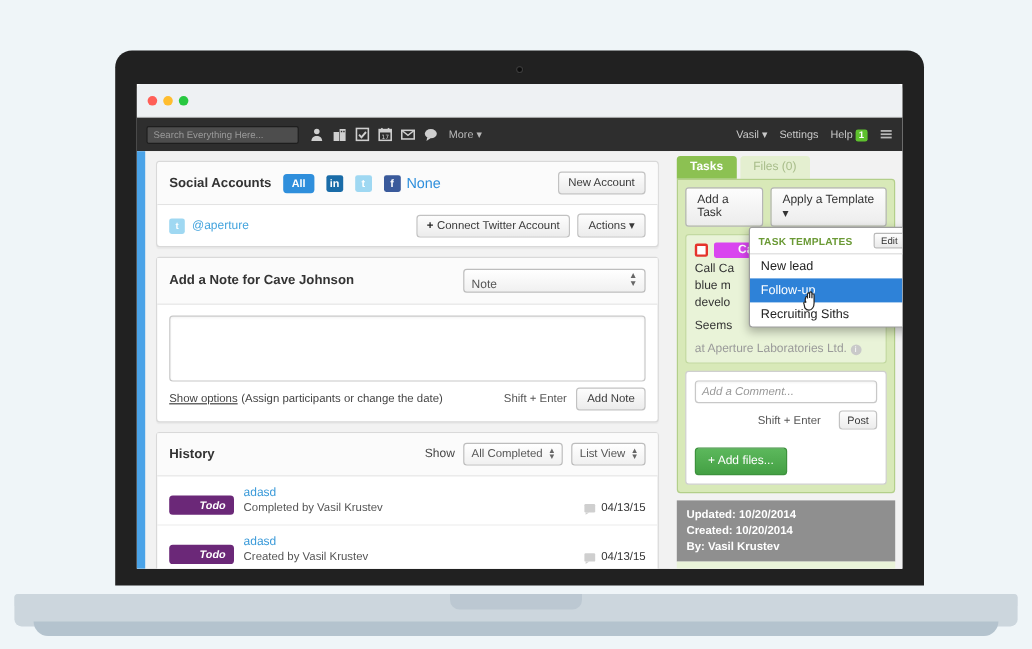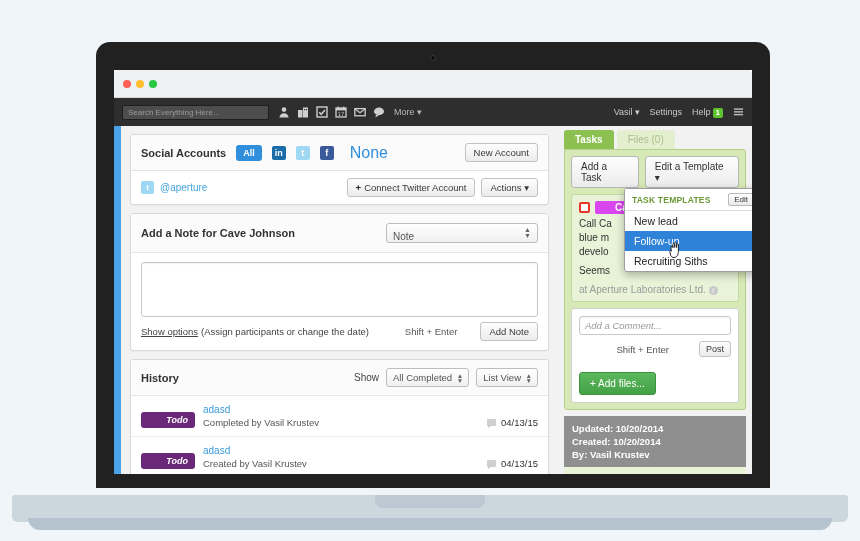--- a/index.html
+++ b/index.html
@@ -84,21 +84,21 @@
   
   .appnav {
     height: 28px;
     background: #2e2e2e;
     display: flex; align-items: center;
     padding: 0 8px;
     color: #c7c7c7;
     font-size: 9px;
   }
   .search-box {
-    width: 147px; height: 15px;
+    width: 127px; height: 15px;
     background: #4d4d4d;
     border: 1px solid #1e1e1e;
     border-radius: 2px;
     color: #9a9a9a;
     font-size: 8px;
     line-height: 13px;
     padding-left: 5px;
     overflow: hidden; white-space: nowrap;
   }
   .nav-icons { display: flex; align-items: center; gap: 7px; margin-left: 9px; }
@@ -141,30 +141,29 @@
     border-radius: 3px;
     font-size: 9px; font-weight: bold;
     padding: 3px 7px;
     margin-left: 10px;
   }
   .sic { width: 14px; height: 14px; border-radius: 2px; margin-left: 10px; display:block; }
   .sic.li { background: #1a6ca8; }
   .sic.tw { background: #9fd8f2; }
   .sic.fb { background: #3a5a9b; }
   .sic-glyph { color: #fff; font-size: 9px; font-weight: bold; text-align: center; line-height: 14px; display:block; }
-  .none-link { margin-left: 16px; font-size: 16px; color: #2f8fdc; }
+  .none-link { margin-left: 5px; font-size: 12px; color: #2f8fdc; }
 
   .btn {
     background: linear-gradient(#fdfdfd,#ececec);
     border: 1px solid #c2c2c2;
     border-radius: 3px;
     font-size: 9.5px; color: #3a3a3a;
     padding: 3px 8px;
     white-space: nowrap;
-    margin-left: 15px;
   }
   .btn.small { font-size: 9px; padding: 2px 6px; }
   .ml-auto { margin-left: auto; }
 
   
   .acct-row { display: flex; align-items: center; padding: 7px 10px; }
   .tw-chip { width: 13px; height: 13px; background: #9fd8f2; border-radius: 2px; color:#fff; font-size:8px; text-align:center; line-height:13px; font-weight:bold;}
   .acct-handle { color: #44a4de; font-size: 10px; margin-left: 6px; }
   .plus { color: #222; font-weight: bold; margin-right: 3px; }
 
@@ -512,21 +511,21 @@
       <div class="right-col">
 
         <div class="tabs">
           <span class="tab active">Tasks</span>
           <span class="tab inactive">Files (0)</span>
         </div>
 
         <div class="green-panel">
           <div class="green-btns">
             <span class="gbtn">Add a Task</span>
-            <span class="gbtn"><span>Edit a Template</span> <span>▾</span></span>
+            <span class="gbtn"><span>Apply a Template</span> <span>▾</span></span>
           </div>
 
           <div class="task-detail">
             <div class="td-top">
               <span class="cbox-red"></span>
               <span class="call-tag">Call</span>
               <span class="td-title">S</span>
             </div>
             <div class="td-body">
               <div>Call Ca</div>

